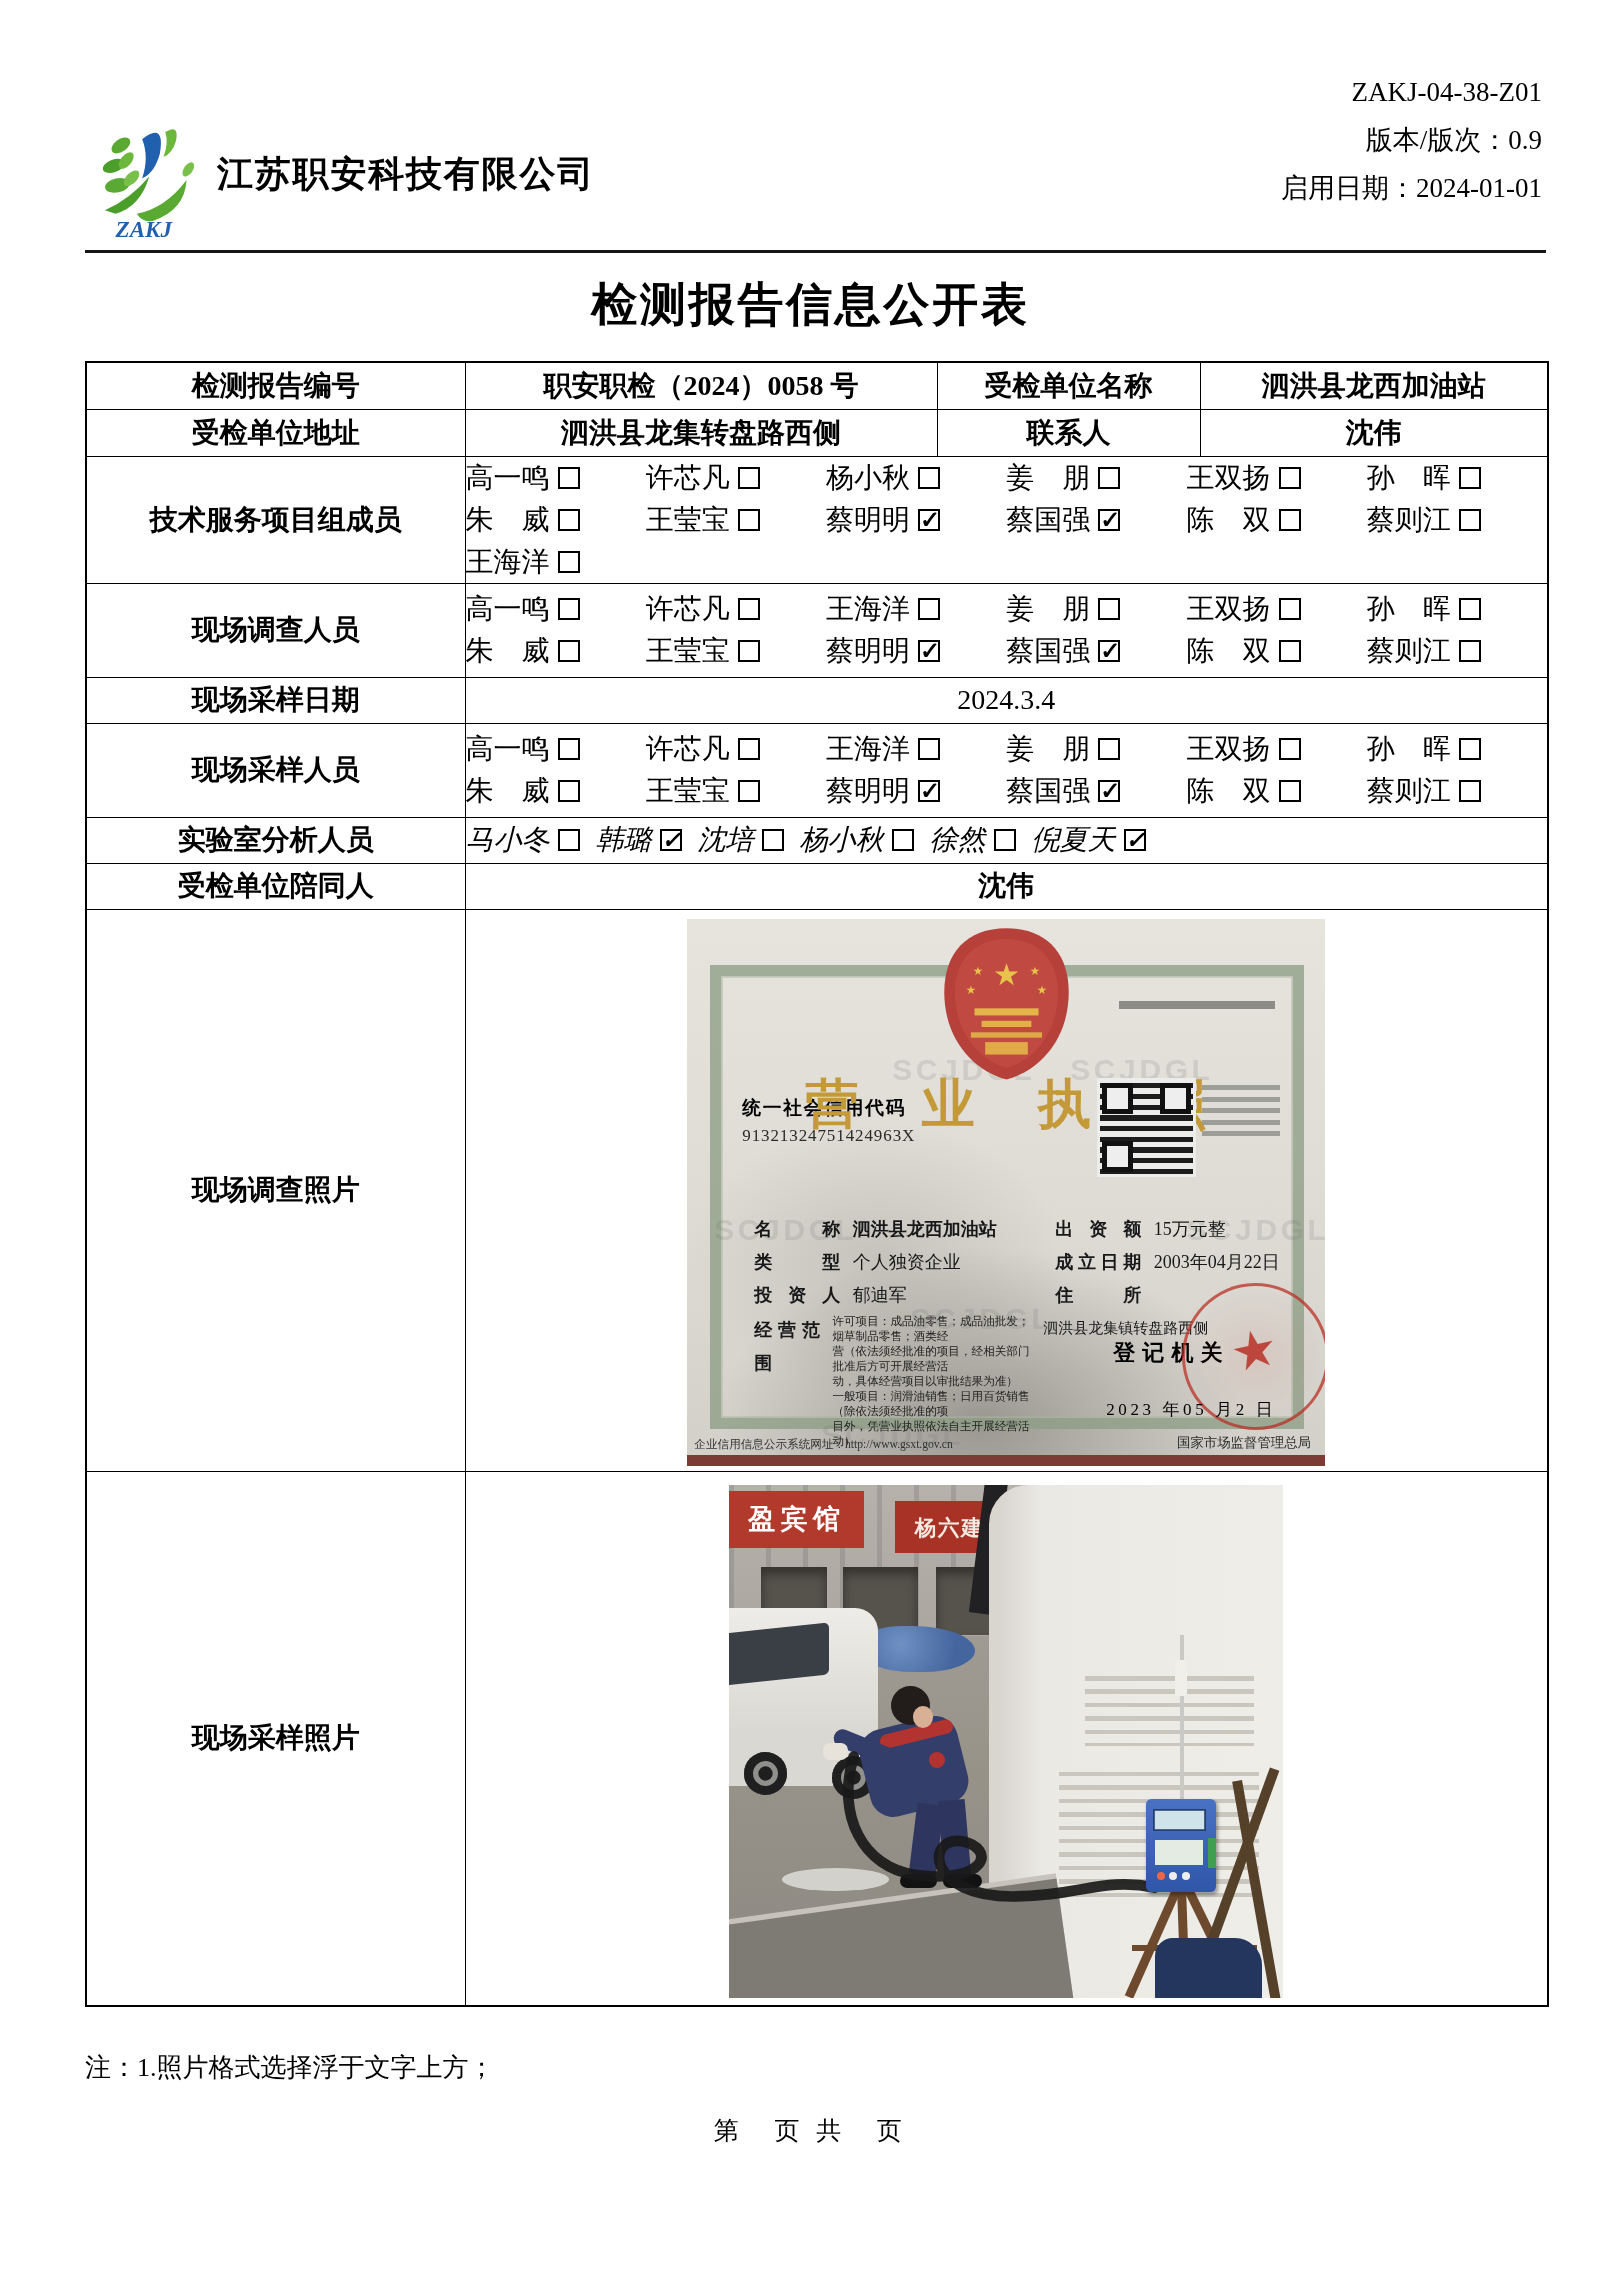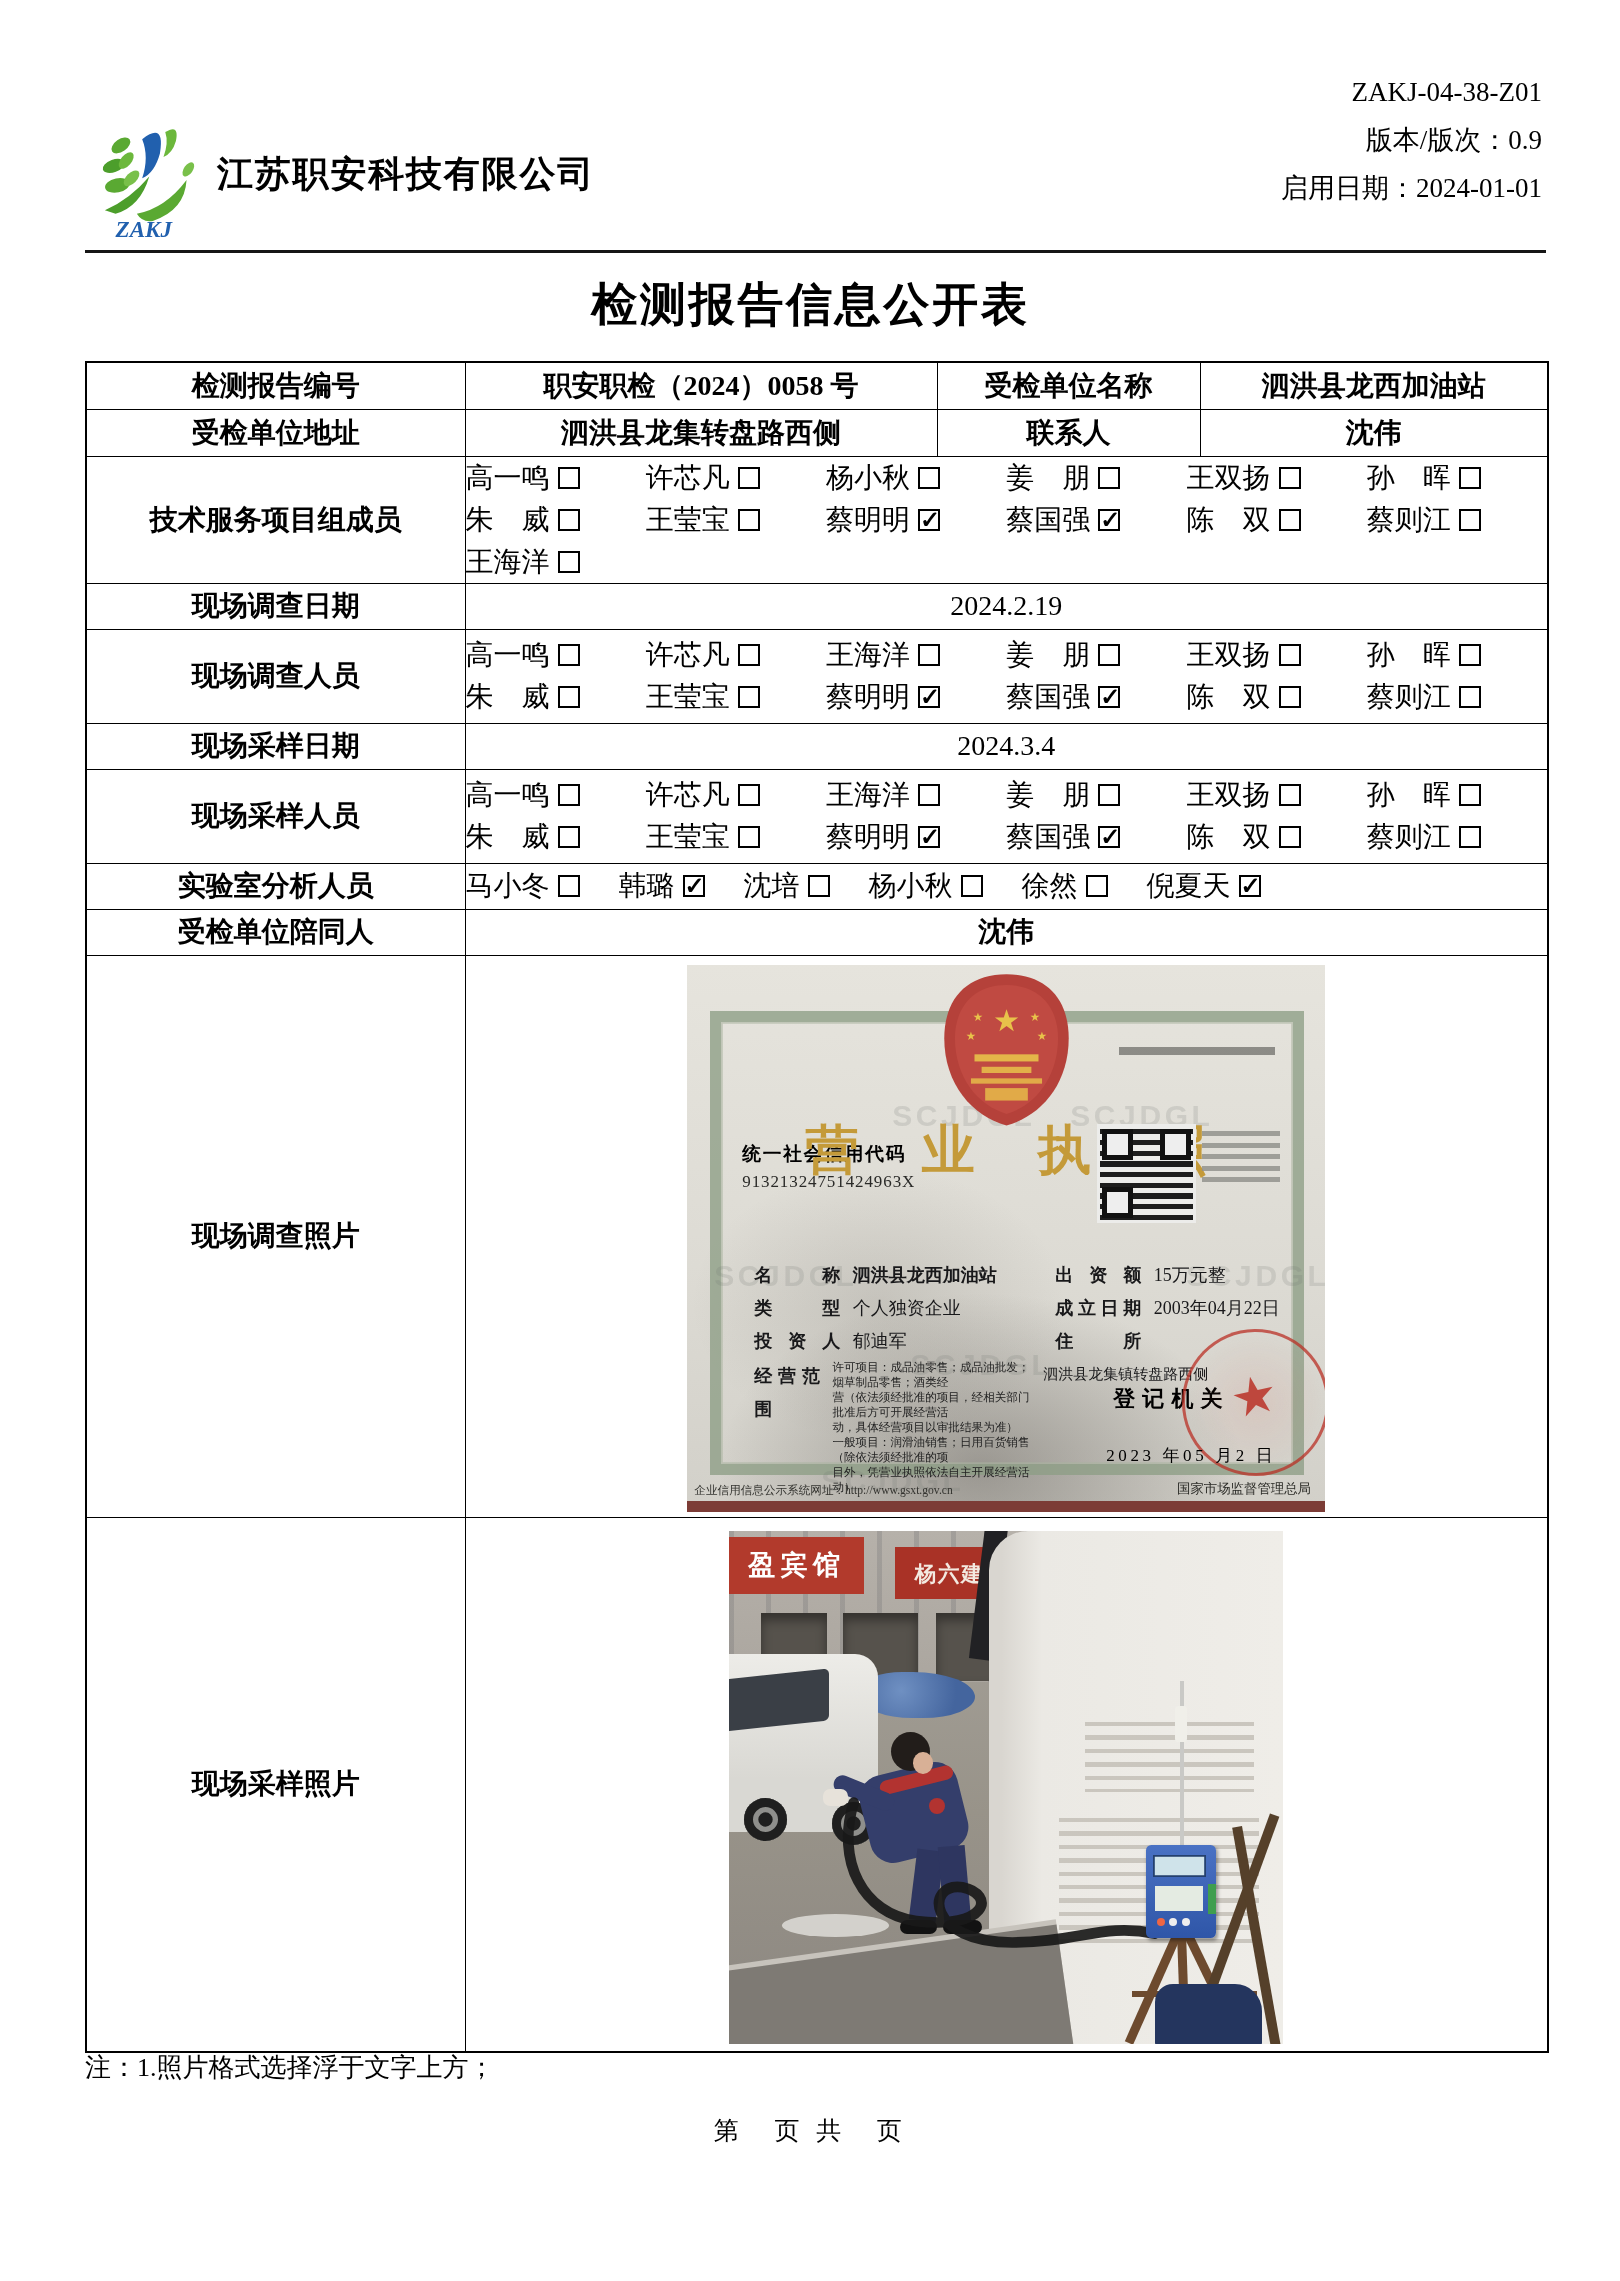--- a/index.html
+++ b/index.html
@@ -18,21 +18,21 @@
              table-layout:fixed;border:2.7px solid #000;}
   table.form th,table.form td{border:1.8px solid #000;padding:0;font-size:28px;overflow:hidden;}
   table.form th{font-weight:700;text-align:center;}
   td.vcenter{text-align:center;}
   .v-bold{font-weight:700;}
   .h53{height:47px}.h140{height:125px}.h52{height:46px}.h106{height:94px}
   .hA{height:562px}.hB{height:535px}
   .members{padding-left:12.5px;}
   .member-line{height:42px;display:flex;align-items:center;}
   .member-item{display:inline-flex;align-items:center;width:182px;}
-  .lab .member-item{width:auto;margin-right:39px;}
+  .lab .member-item{width:auto;margin-right:16px;font-style:italic;}
   .cbox{display:inline-block;box-sizing:border-box;width:22px;height:22px;border:2.7px solid #000;
         margin-left:8px;line-height:18px;text-align:center;font-weight:700;font-size:24px;}
   
   .photo-wrap{position:relative;margin:0 auto;overflow:hidden;}
   .abs{position:absolute;}
   
   .lic{width:638px;height:547px;margin-top:5.3px;background:
        radial-gradient(374px 250px at 46% 92%, rgba(60,55,50,.38), rgba(60,55,50,0) 70%),
        radial-gradient(267px 196px at 30% 62%, rgba(80,75,68,.16), rgba(80,75,68,0) 70%),
        linear-gradient(180deg,#e6e4dd 0%,#dddbd4 55%,#d2d0c9 100%);}
@@ -233,24 +233,20 @@
                 <span class="cbox"></span>
               </span>
             </div>
             <div class="member-line">
               <span class="member-item">
                 <span>王海洋</span>
                 <span class="cbox"></span>
               </span>
             </div>
           </td>
-    </tr>
-    <tr class="h52">
-      <th>现场调查日期</th>
-      <td colspan="3" class="vcenter">2024.2.19</td>
     </tr>
     <tr class="h106">
       <th>现场调查人员</th>
       <td colspan="3" class="members">
             <div class="member-line">
               <span class="member-item">
                 <span>高一鸣</span>
                 <span class="cbox"></span>
               </span>
               <span class="member-item">

